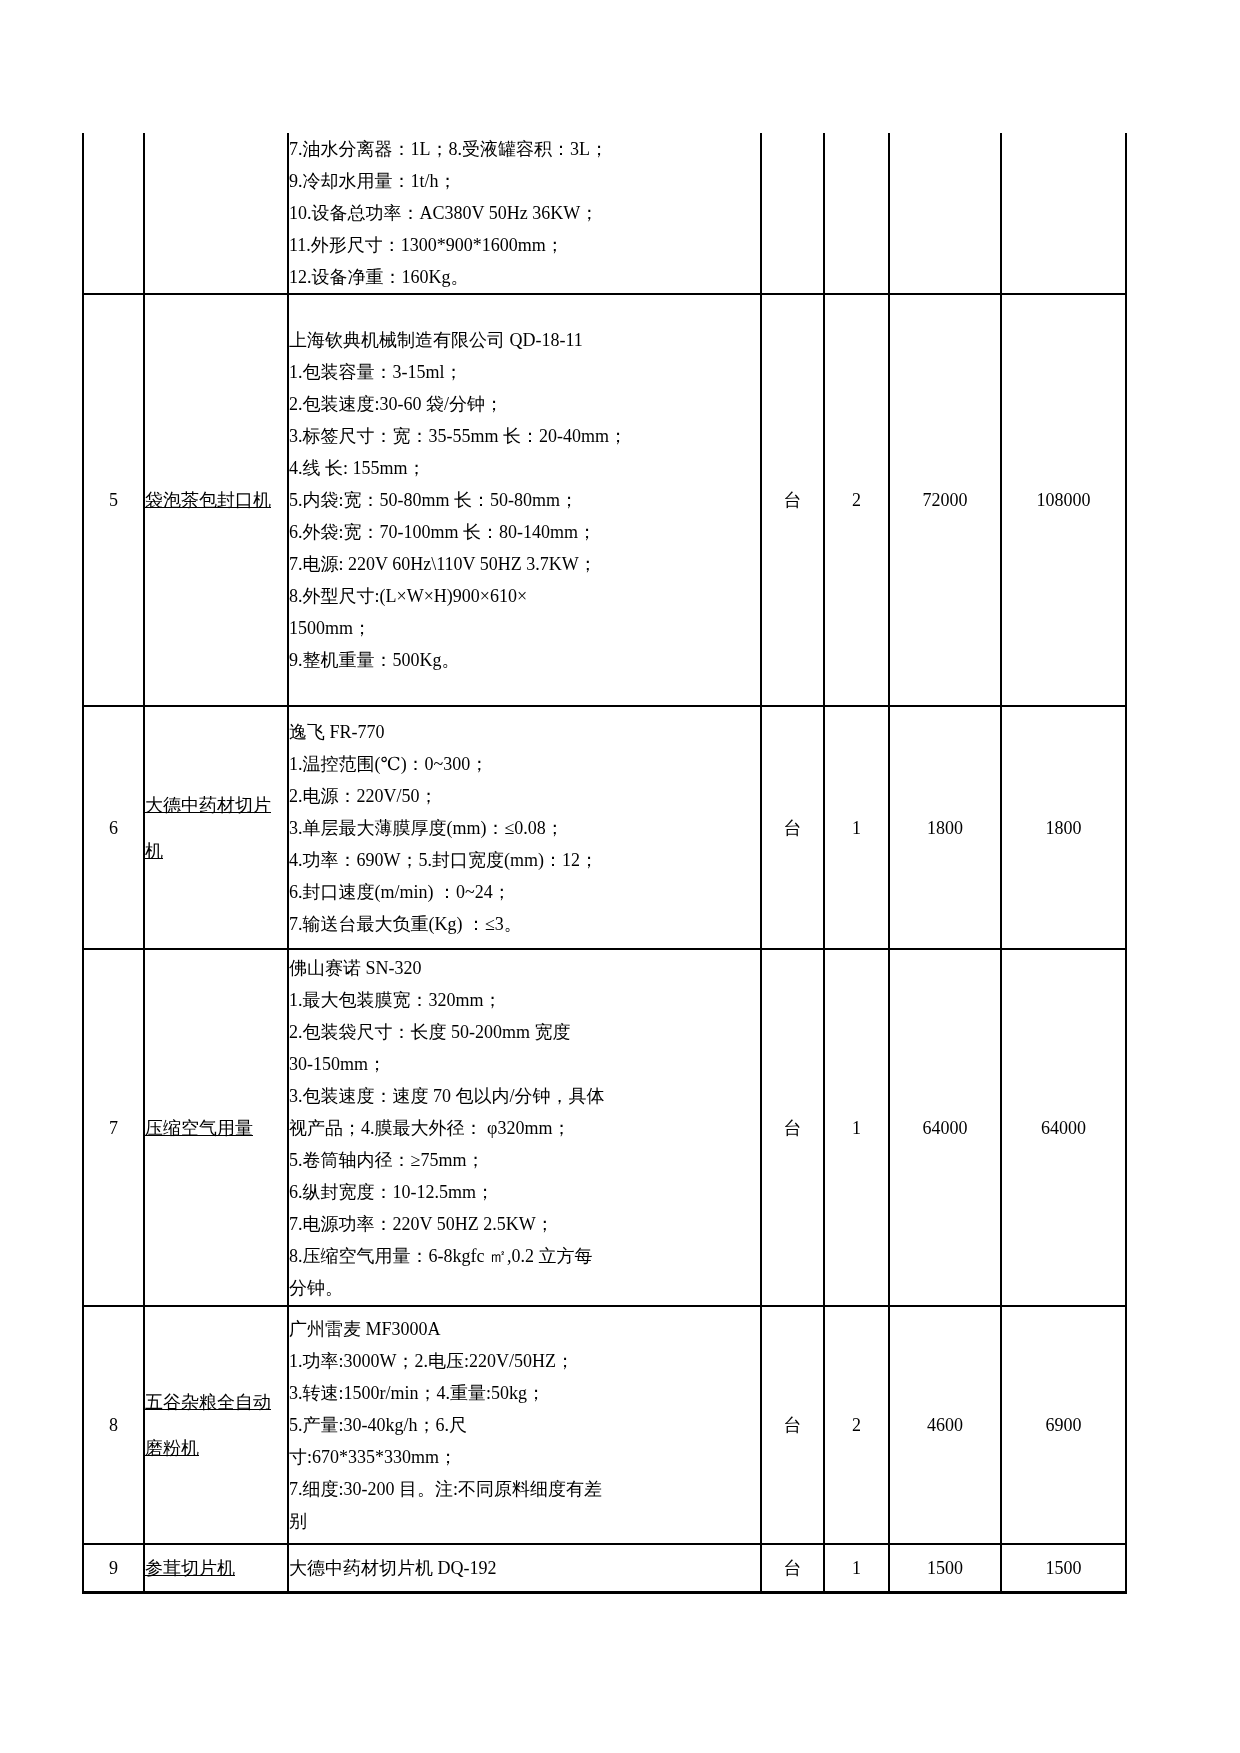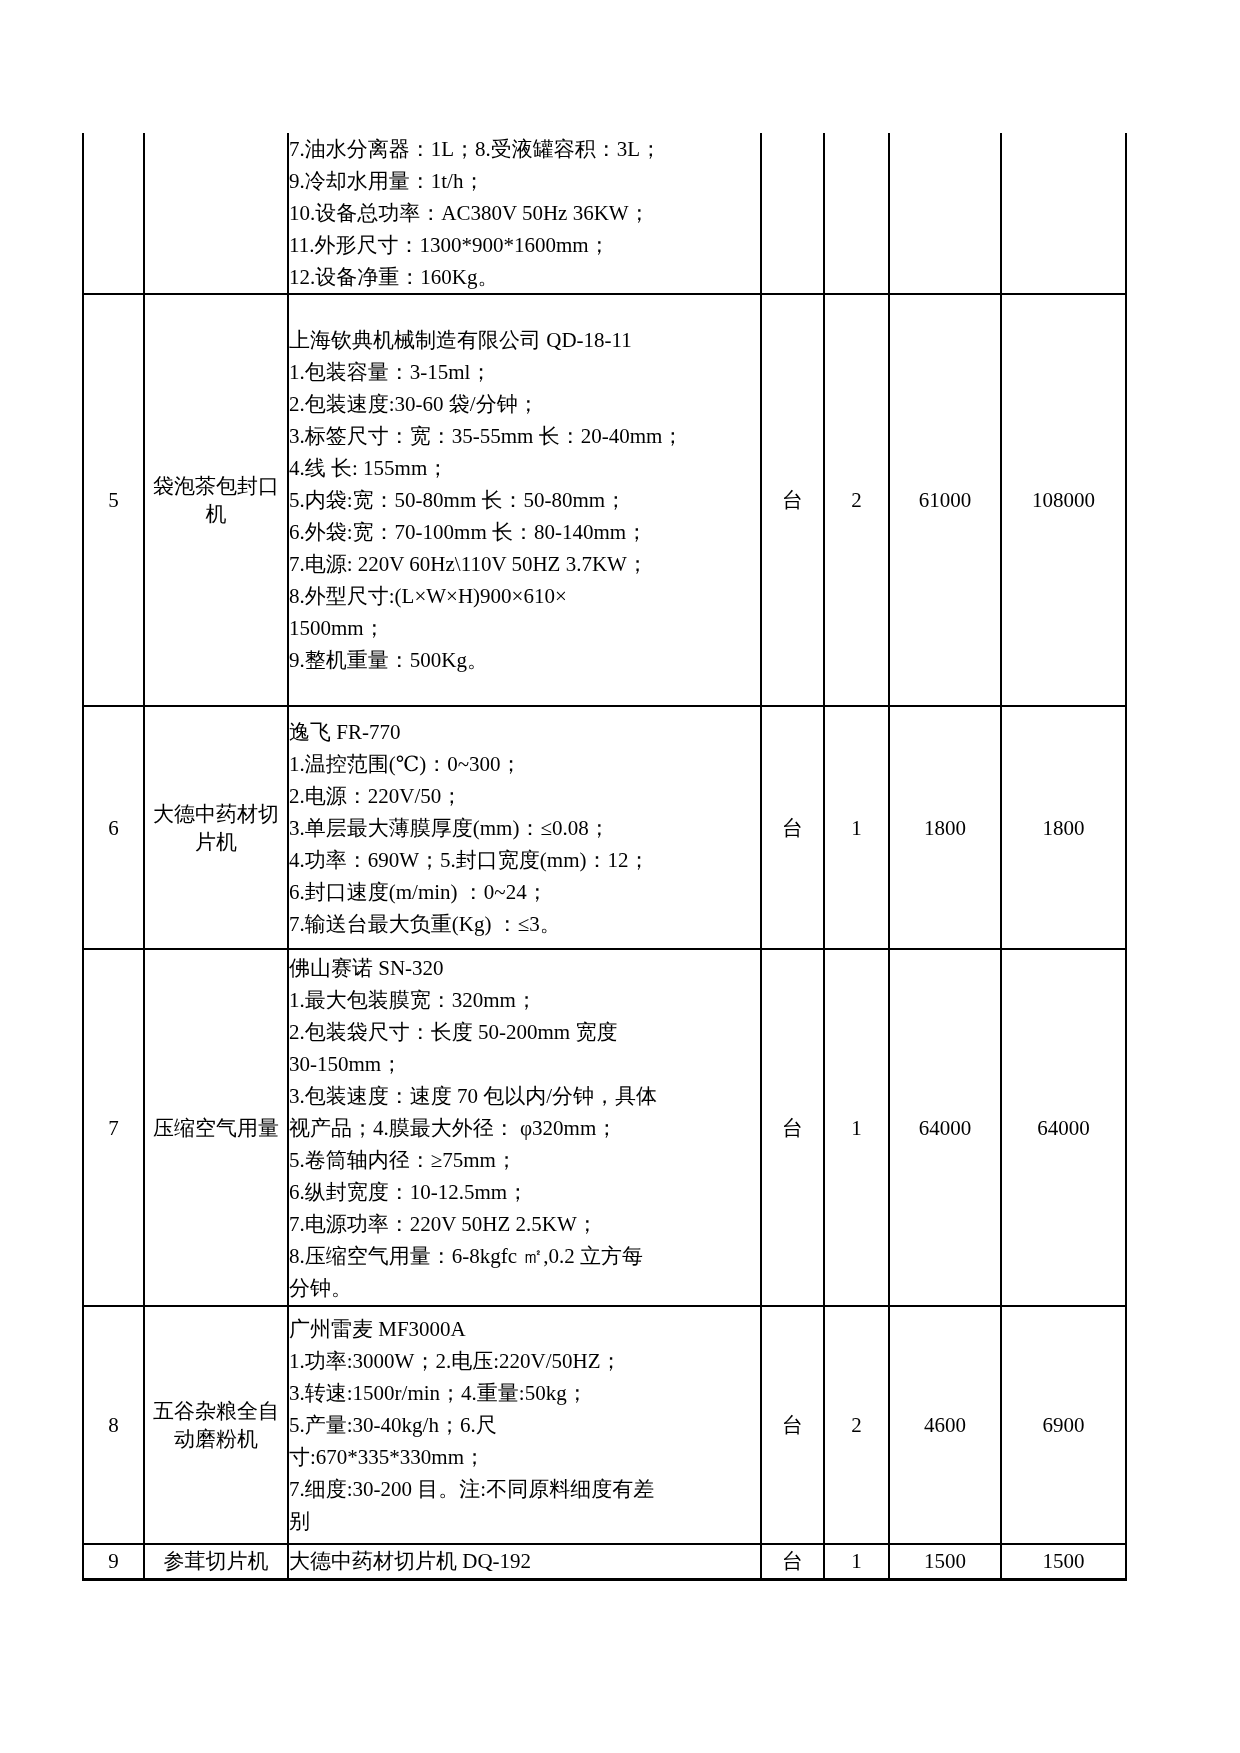--- a/index.html
+++ b/index.html
@@ -15,29 +15,29 @@
   table.equip-table {
     position: absolute;
     left: 82px; top: 133px;
     width: 1043px;
     border-collapse: collapse;
     table-layout: fixed;
   }
   table.equip-table td {
     border: 2px solid #000000;
     vertical-align: middle;
-    font-size: 21px;
+    font-size: 18px;
     padding: 0;
     overflow: hidden;
   }
   
   tr.first-row td { border-top: none; }
   tr.last-row td { border-bottom: 3px solid #000000; }
   td.cell-center { text-align: center; line-height: 30px; }
-  td.cell-name { text-align: center; line-height: 28px; padding: 0 7px; word-break: break-all; }
+  td.cell-name { text-align: left; line-height: 46px; padding: 0 7px; word-break: break-all; text-decoration: underline; }
   td.cell-spec {
     text-align: left;
     padding: 1px 8px;
     line-height: 32px;
     white-space: pre-line;
     word-break: break-all;
   }
 </style>
 </head>
 <body>
@@ -76,21 +76,21 @@
 3.标签尺寸：宽：35-55mm 长：20-40mm；
 4.线 长: 155mm；
 5.内袋:宽：50-80mm 长：50-80mm；
 6.外袋:宽：70-100mm 长：80-140mm；
 7.电源: 220V 60Hz\110V 50HZ 3.7KW；
 8.外型尺寸:(L×W×H)900×610×
 1500mm；
 9.整机重量：500Kg。</td>
           <td class="cell-center">台</td>
           <td class="cell-center">2</td>
-          <td class="cell-center">61000</td>
+          <td class="cell-center">72000</td>
           <td class="cell-center">108000</td>
         </tr>
         <tr style="height: 243px;">
           <td class="cell-center">6</td>
           <td class="cell-name">大德中药材切片机</td>
           <td class="cell-spec">逸飞 FR-770
 1.温控范围(℃)：0~300；
 2.电源：220V/50；
 3.单层最大薄膜厚度(mm)：≤0.08；
 4.功率：690W；5.封口宽度(mm)：12；

